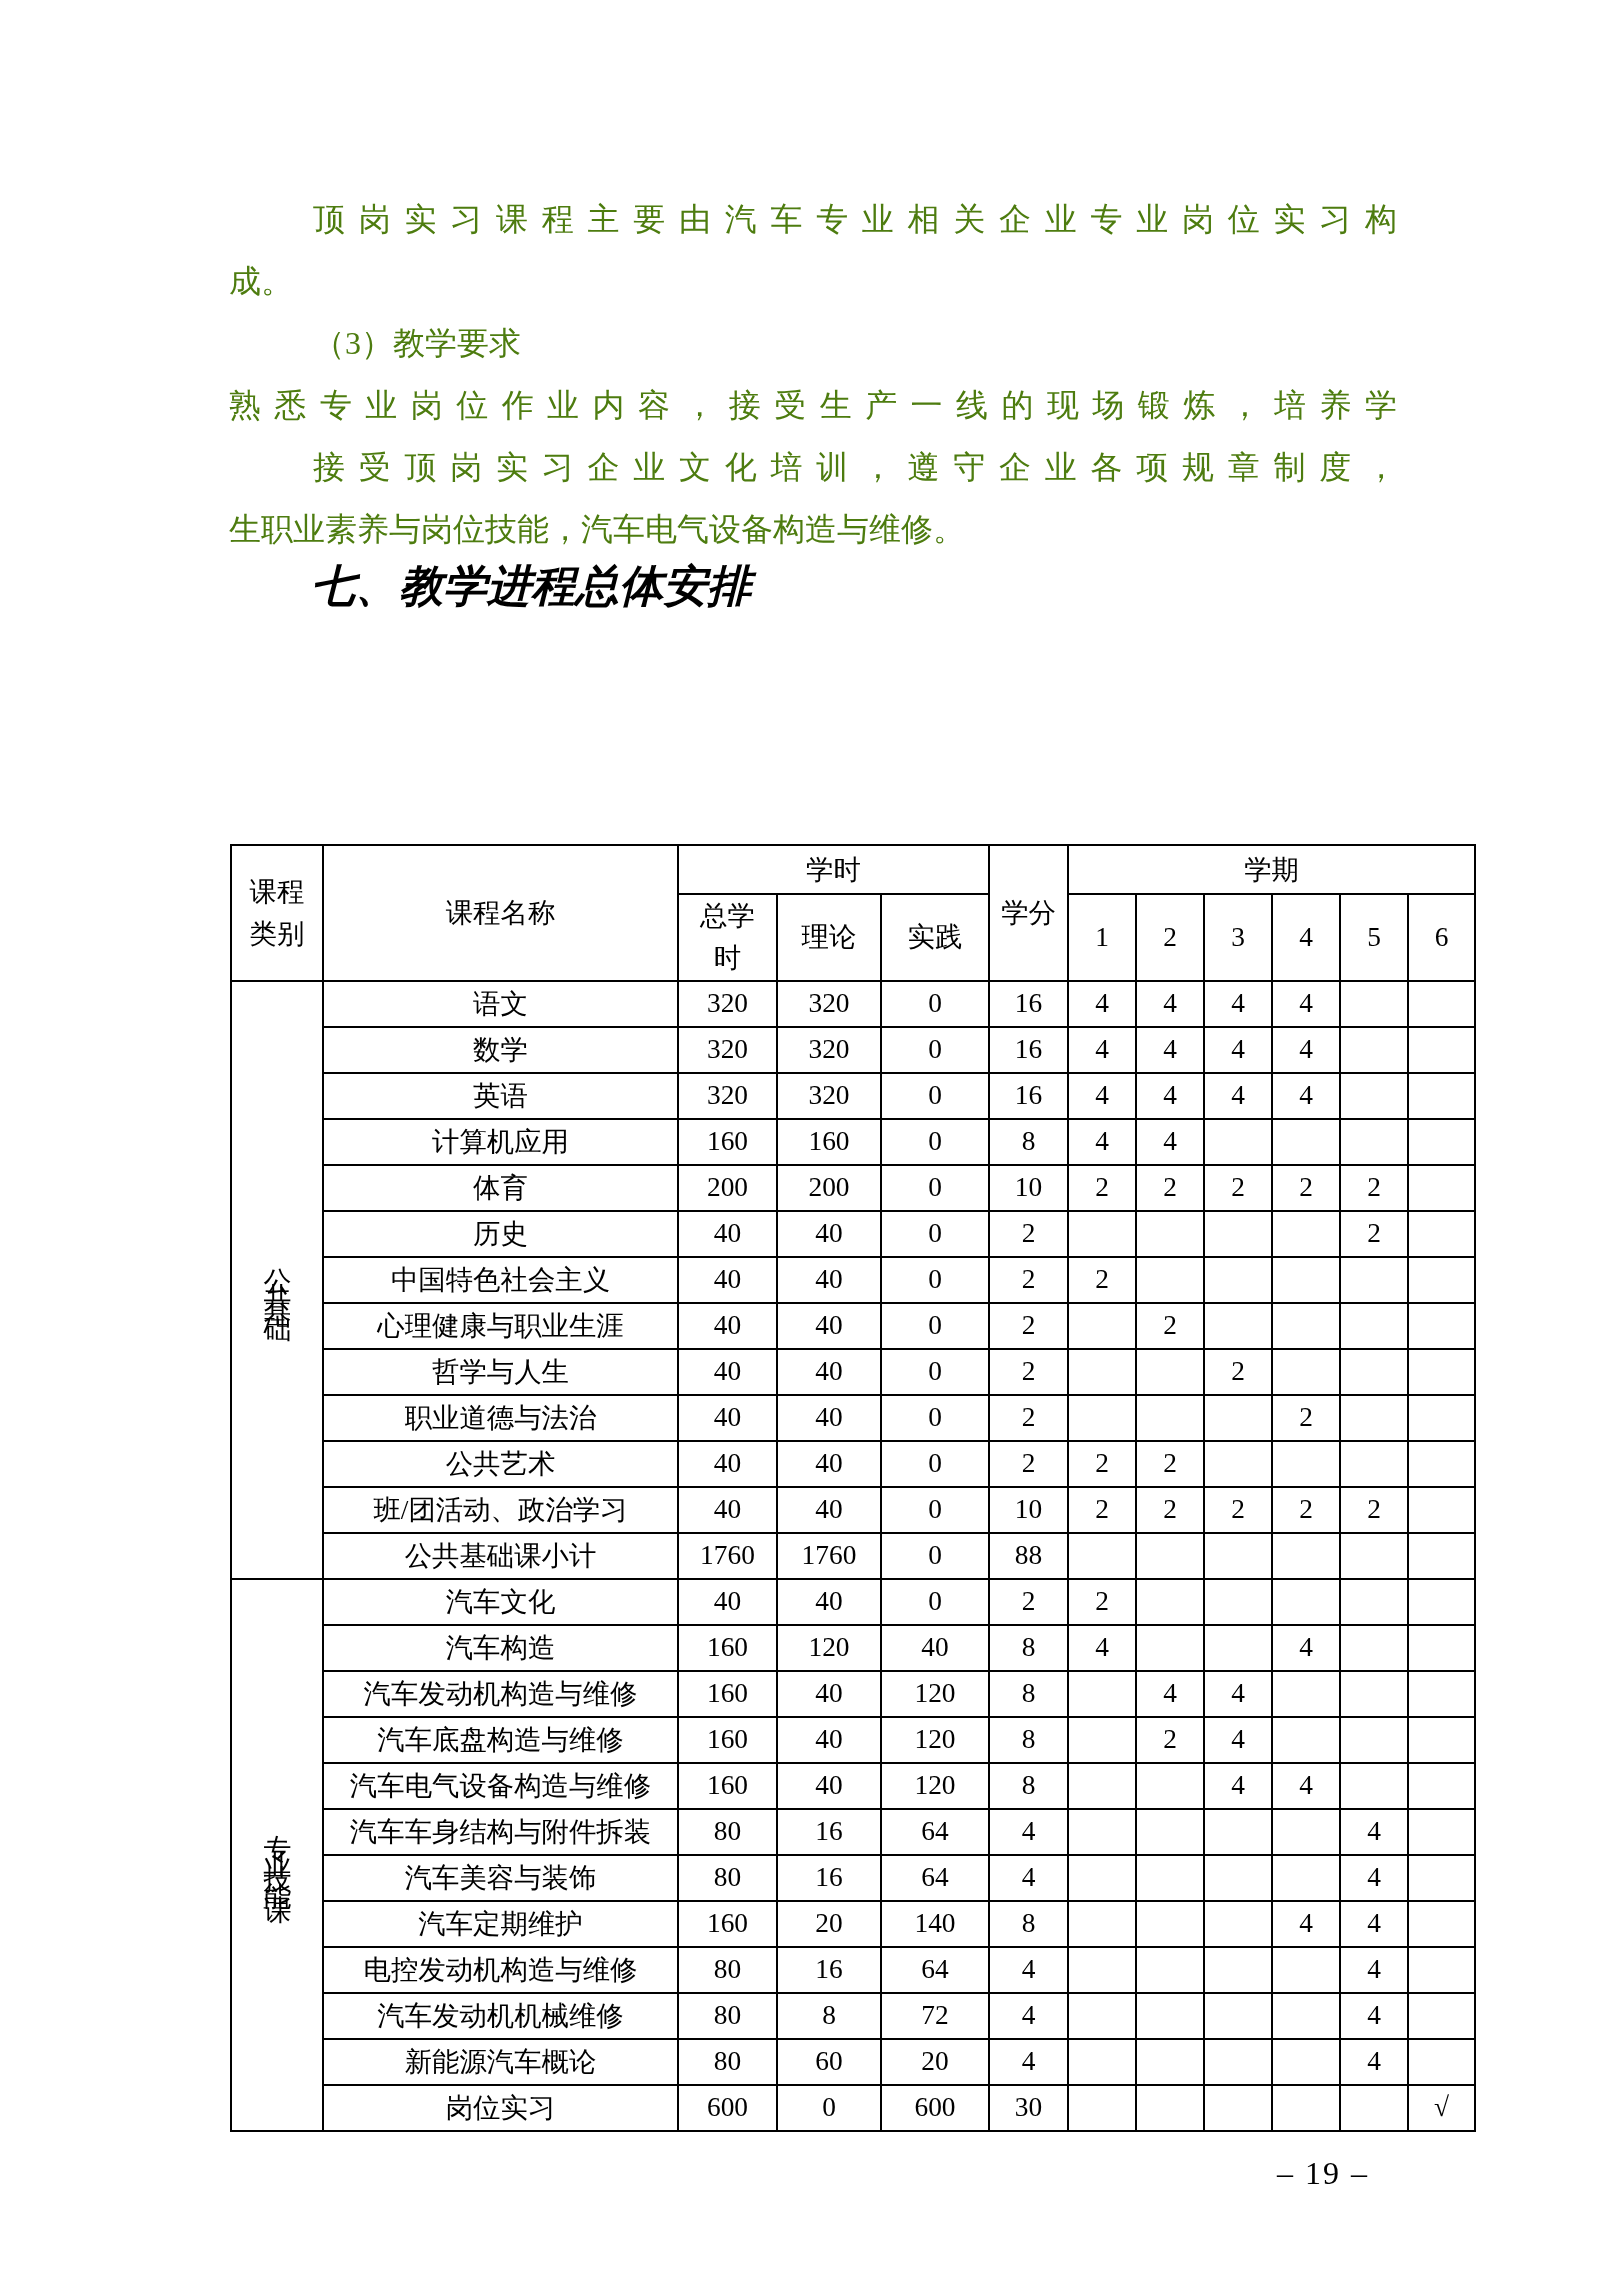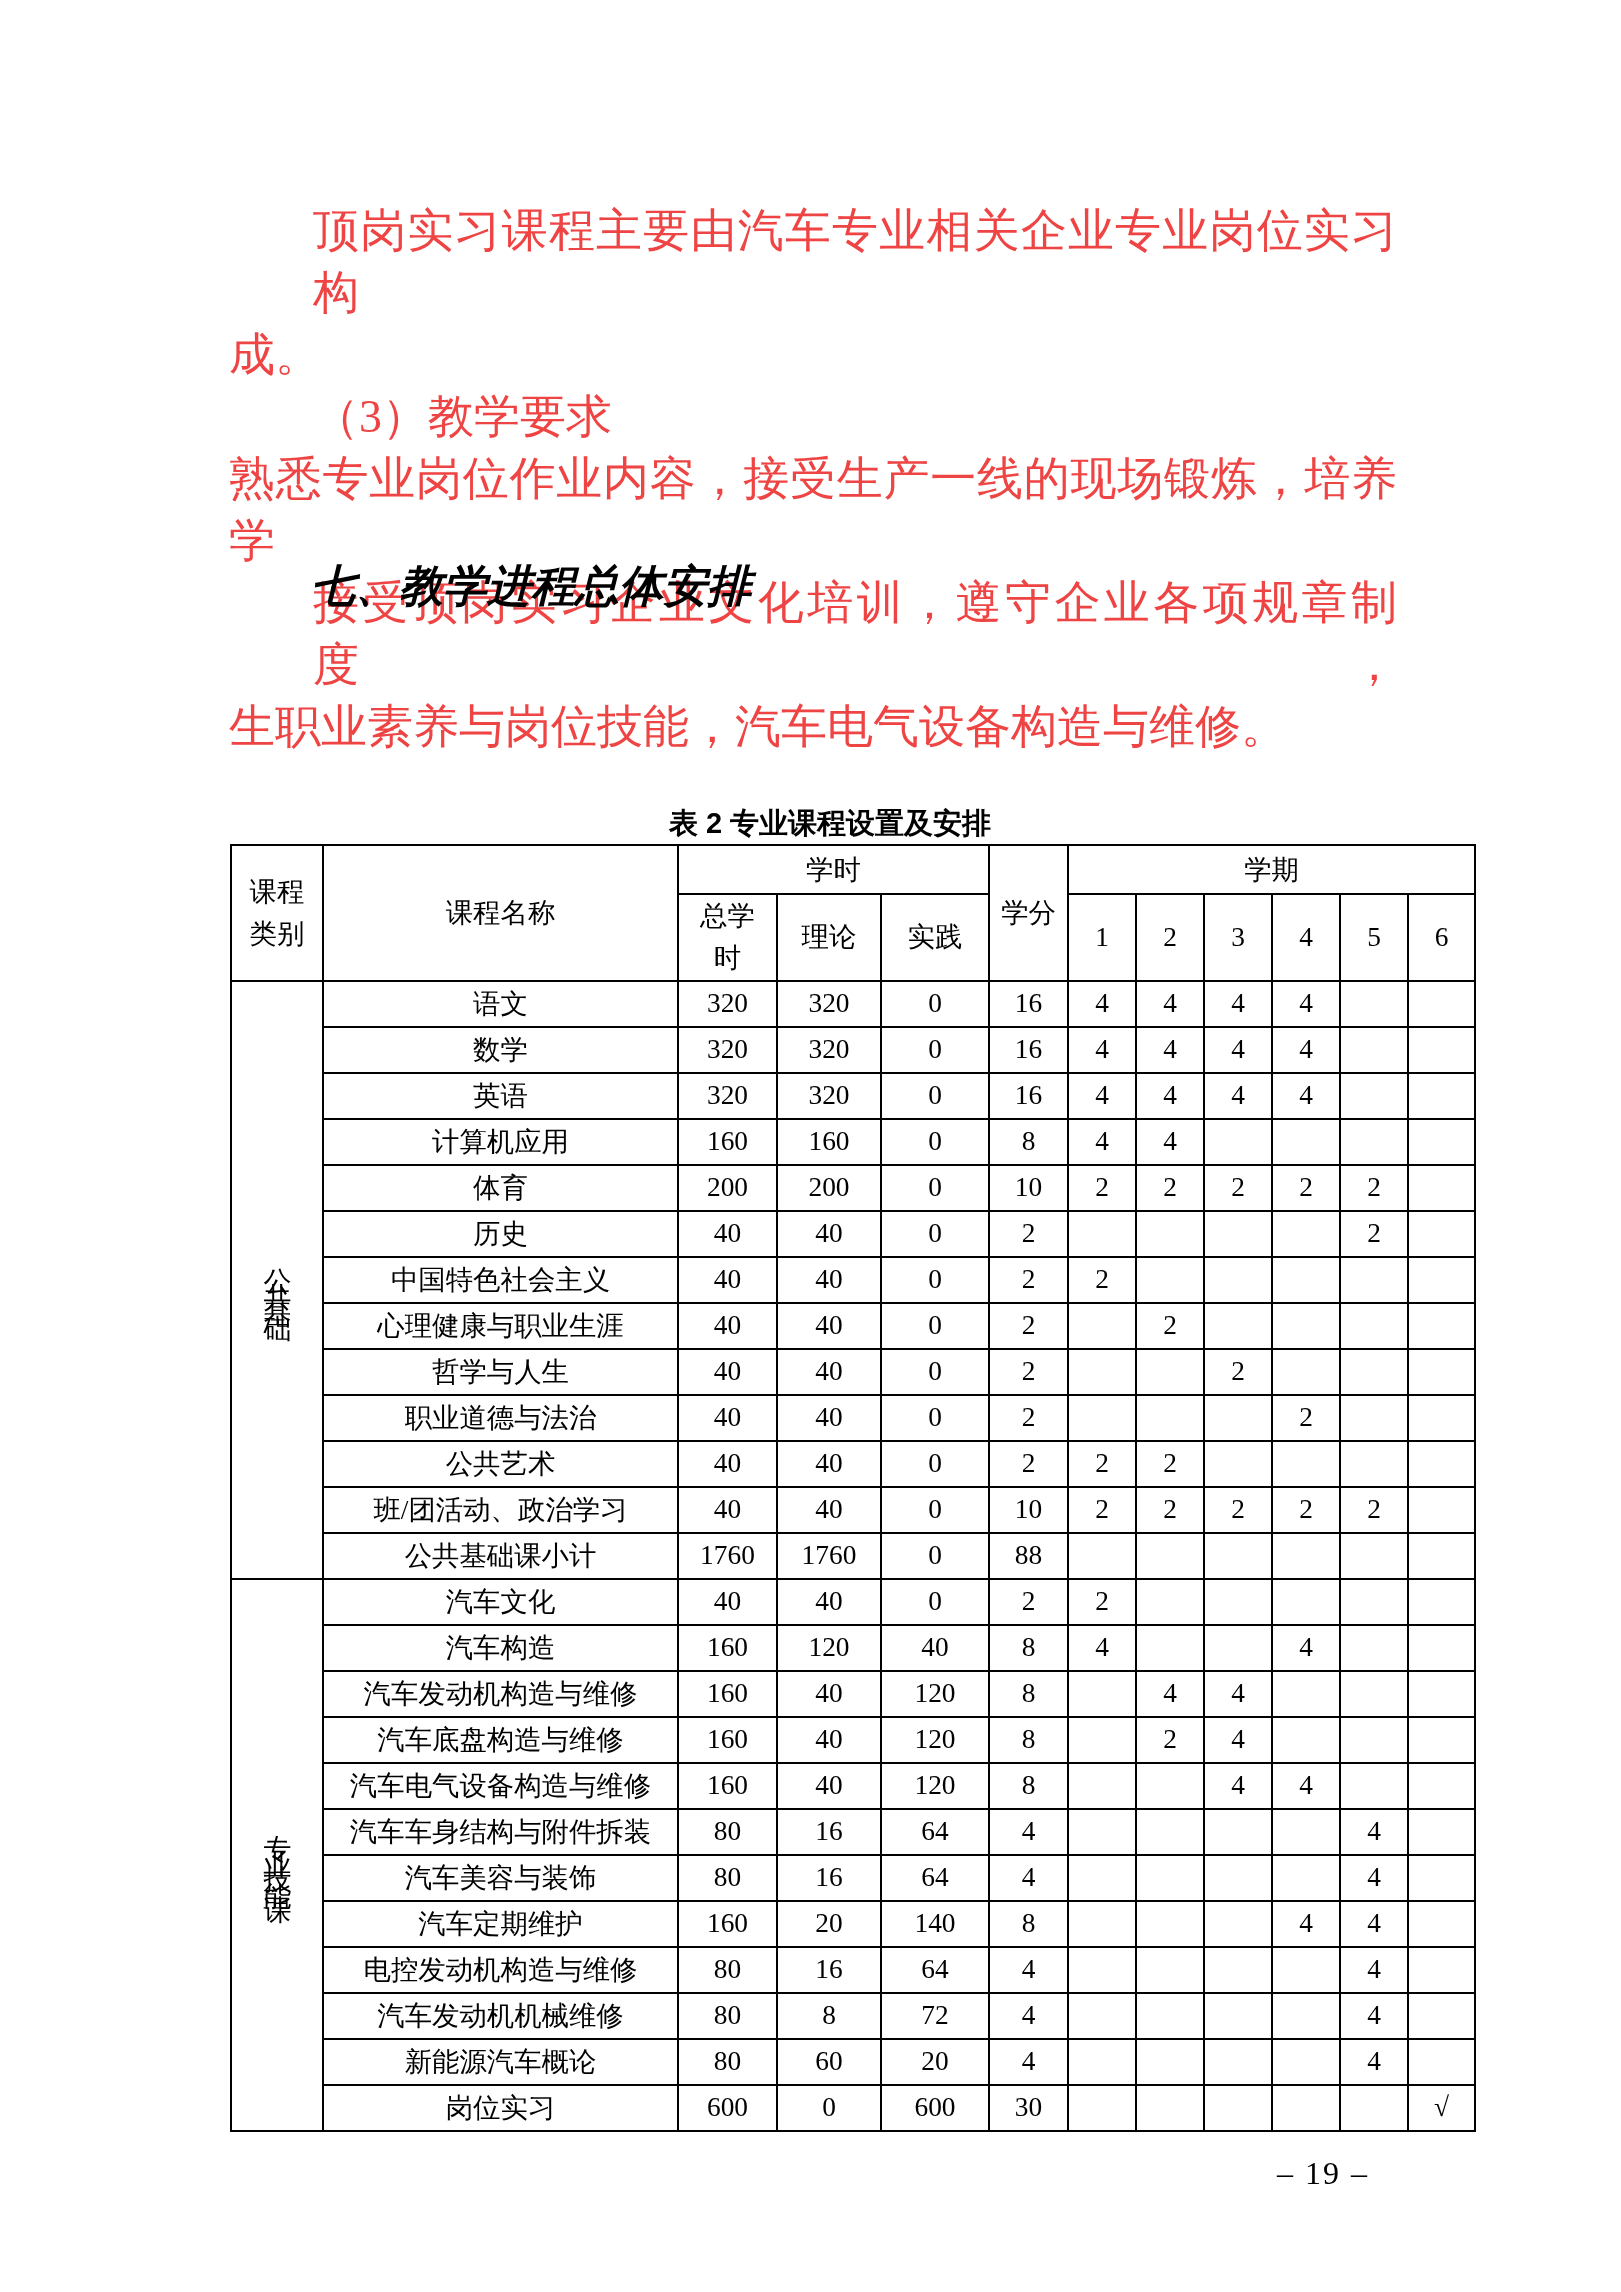--- a/index.html
+++ b/index.html
@@ -6,22 +6,22 @@
   .page{
     position:relative;
     width:1621px;height:2293px;
     background:#ffffff;
     color:#000;
     font-family:"Liberation Serif","DejaVu Serif",serif;
     overflow:hidden;
   }
   
   .text-block{
-    position:absolute;left:229px;top:200px;width:1168px;
-    font-size:46px;line-height:62px;color:#ef4444;
+    position:absolute;left:229px;top:188px;width:1168px;
+    font-size:32px;line-height:62px;color:#4d7c0f;
   }
   .tline{white-space:nowrap;}
   .tline.indent{padding-left:84px;}
   .tline.justify{
     white-space:normal;
     text-align:justify;
     text-align-last:justify;
   }
   .section-heading{
     position:absolute;left:227px;top:555px;width:1168px;
@@ -83,21 +83,20 @@
     <div class="tline indent justify">顶岗实习课程主要由汽车专业相关企业专业岗位实习构</div>
     <div class="tline">成。</div>
     <div class="tline indent">（3）教学要求</div>
     <div class="tline justify">熟悉专业岗位作业内容，接受生产一线的现场锻炼，培养学</div>
     <div class="tline indent justify">接受顶岗实习企业文化培训，遵守企业各项规章制度，</div>
     <div class="tline">生职业素养与岗位技能，汽车电气设备构造与维修。</div>
   </div>
 
   <div class="section-heading">七、教学进程总体安排</div>
 
-  <div class="table-title">表 2 专业课程设置及安排</div>
 
   <table class="curriculum">
     <colgroup>
       <col style="width:92px">
       <col style="width:355px">
       <col style="width:99px">
       <col style="width:104px">
       <col style="width:108px">
       <col style="width:79px">
       <col style="width:68px">

